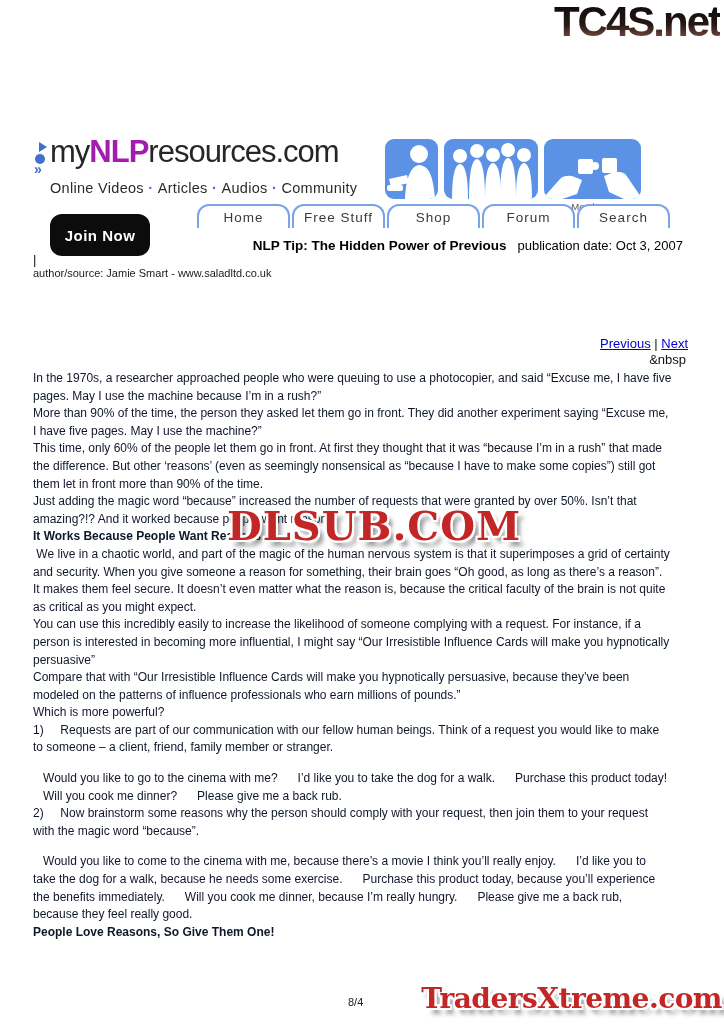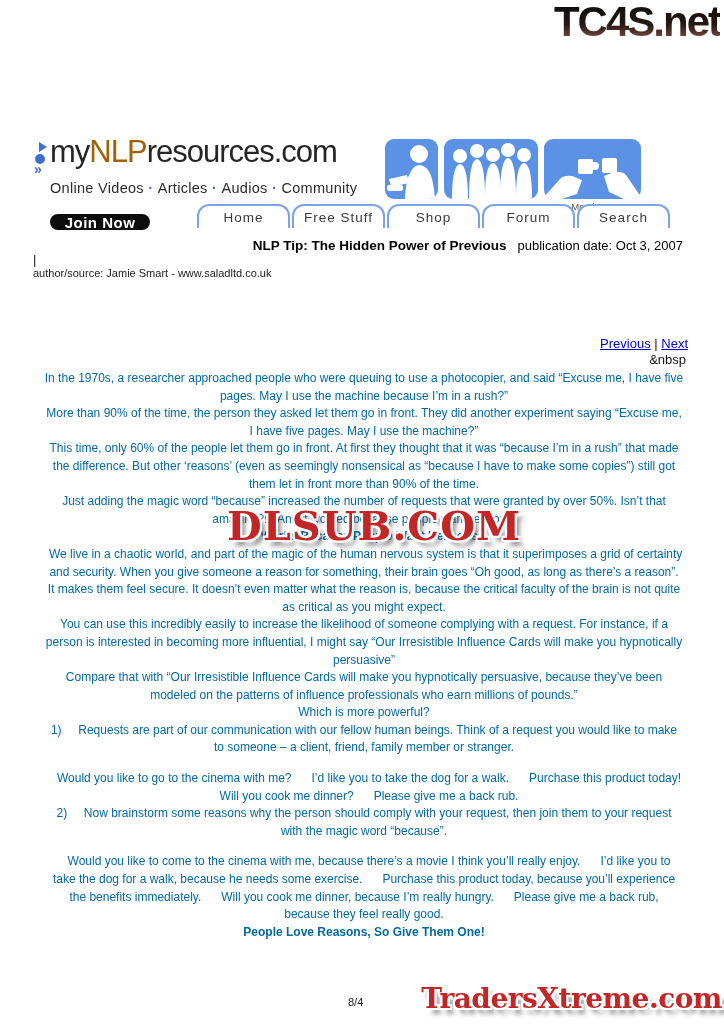--- a/index.html
+++ b/index.html
@@ -16,53 +16,53 @@
 
   
   .logo{position:absolute;left:33px;top:134px;}
   .logo-row{display:flex;align-items:flex-start;}
   .logo-ic{position:relative;width:17px;height:38px;margin-top:7px;}
   .logo-ic .tri{position:absolute;right:3px;top:1px;width:0;height:0;
         border-left:8px solid #4070cc;border-top:5px solid transparent;border-bottom:5px solid transparent;}
   .logo-ic .cir{position:absolute;left:2px;top:13px;width:10px;height:10px;border-radius:50%;background:#4070cc;}
   .logo-ic .arr{position:absolute;left:1px;top:21px;color:#4070cc;font-size:14px;font-weight:bold;line-height:1;}
   .logo-text{font-size:31px;letter-spacing:-1px;color:#262626;line-height:1.15;}
-  .logo-text .nlp{color:#a16207;font-weight:normal;}
+  .logo-text .nlp{color:#a21caf;font-weight:bold;}
   .tagline{font-size:14.5px;color:#2b2b2b;margin-top:1px;margin-left:17px;letter-spacing:.3px;}
   .tagline .dot{color:#4070cc;font-weight:bold;}
 
   
   .thumbs{position:absolute;left:385px;top:139px;display:flex;gap:6px;}
   .thumb{background:#5b92e5;border-radius:9px;overflow:hidden;height:60px;}
   .thumb svg{display:block;}
   .members{position:absolute;top:201px;right:84px;font-size:9.5px;color:#555;}
 
   
-  .join{position:absolute;left:50px;top:214px;width:100px;height:16px;background:#0c0c0c;
+  .join{position:absolute;left:50px;top:214px;width:100px;height:42px;background:#0c0c0c;
         border-radius:12px;color:#fff;font-weight:bold;font-size:15px;letter-spacing:.5px;
         display:flex;align-items:center;justify-content:center;}
   .tabs{position:absolute;left:149px;top:204px;display:flex;padding-left:48px;}
   .tab{width:89px;height:22px;border:2px solid #7aa3e8;border-bottom:none;
         border-radius:12px 12px 0 0;background:#fff;color:#3a3a3a;font-size:13.5px;
         letter-spacing:1px;display:flex;align-items:center;justify-content:center;margin-right:2px;}
 
   
   .title-line{position:absolute;top:238px;right:41px;font-size:13px;color:#000;white-space:nowrap;}
   .title-line .t{font-weight:bold;font-size:13.5px;}
   .title-line .pub{margin-left:11px;}
   .pipe{position:absolute;left:33px;top:252px;font-size:13px;color:#111;}
   .author{position:absolute;left:33px;top:267px;font-size:11px;color:#1a1a1a;}
 
   .pn{position:absolute;top:336px;right:36px;font-size:13px;color:#111;}
   .pn .link{color:#0000cc;text-decoration:underline;cursor:pointer;}
   .nbsp{position:absolute;top:352px;right:38px;font-size:13px;color:#111;}
 
   
   .article{position:absolute;left:33px;top:370px;width:662px;font-size:12px;
-        line-height:17.6px;color:#0369a1;text-align:center;}
+        line-height:17.6px;color:#0f172a;}
   .para{margin:0;white-space:pre-wrap;}
   .para.bold{font-weight:bold;}
   .para.spacer{height:13px;}
 
   
   .wm-red{font-family:"DejaVu Serif",serif;font-weight:bold;color:#c32626;line-height:1;
         text-shadow:-2px -2px 0 #fff,2px -2px 0 #fff,-2px 2px 0 #fff,2px 2px 0 #fff,
                     -2px 0 0 #fff,2px 0 0 #fff,0 -2px 0 #fff,0 2px 0 #fff,
                     5px 6px 4px rgba(70,70,70,.55);}
   .dlsub{position:absolute;left:227px;top:486px;font-size:40px;letter-spacing:1px;margin-top:20px;}

